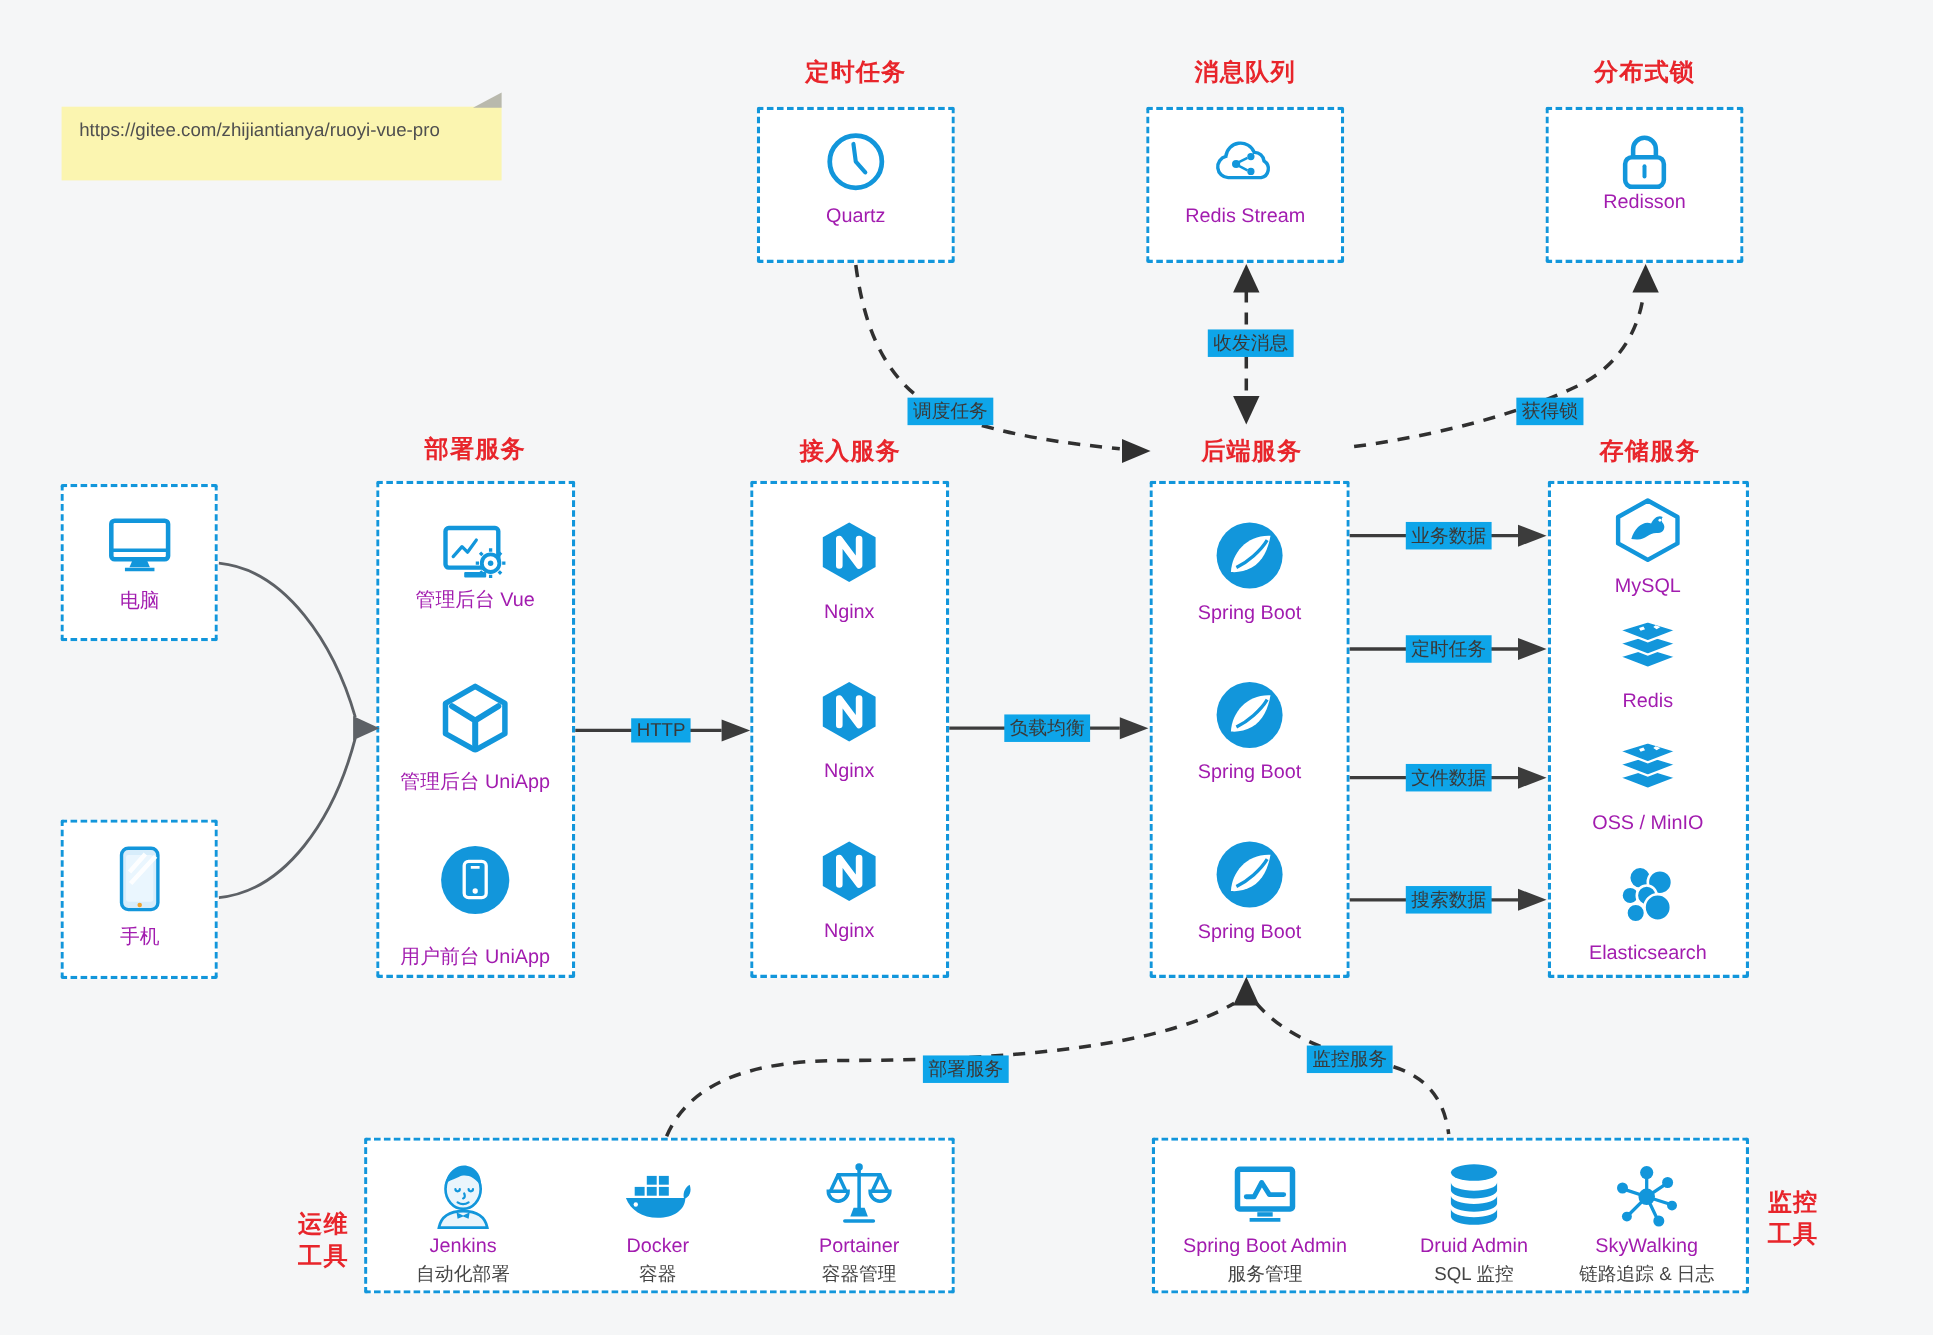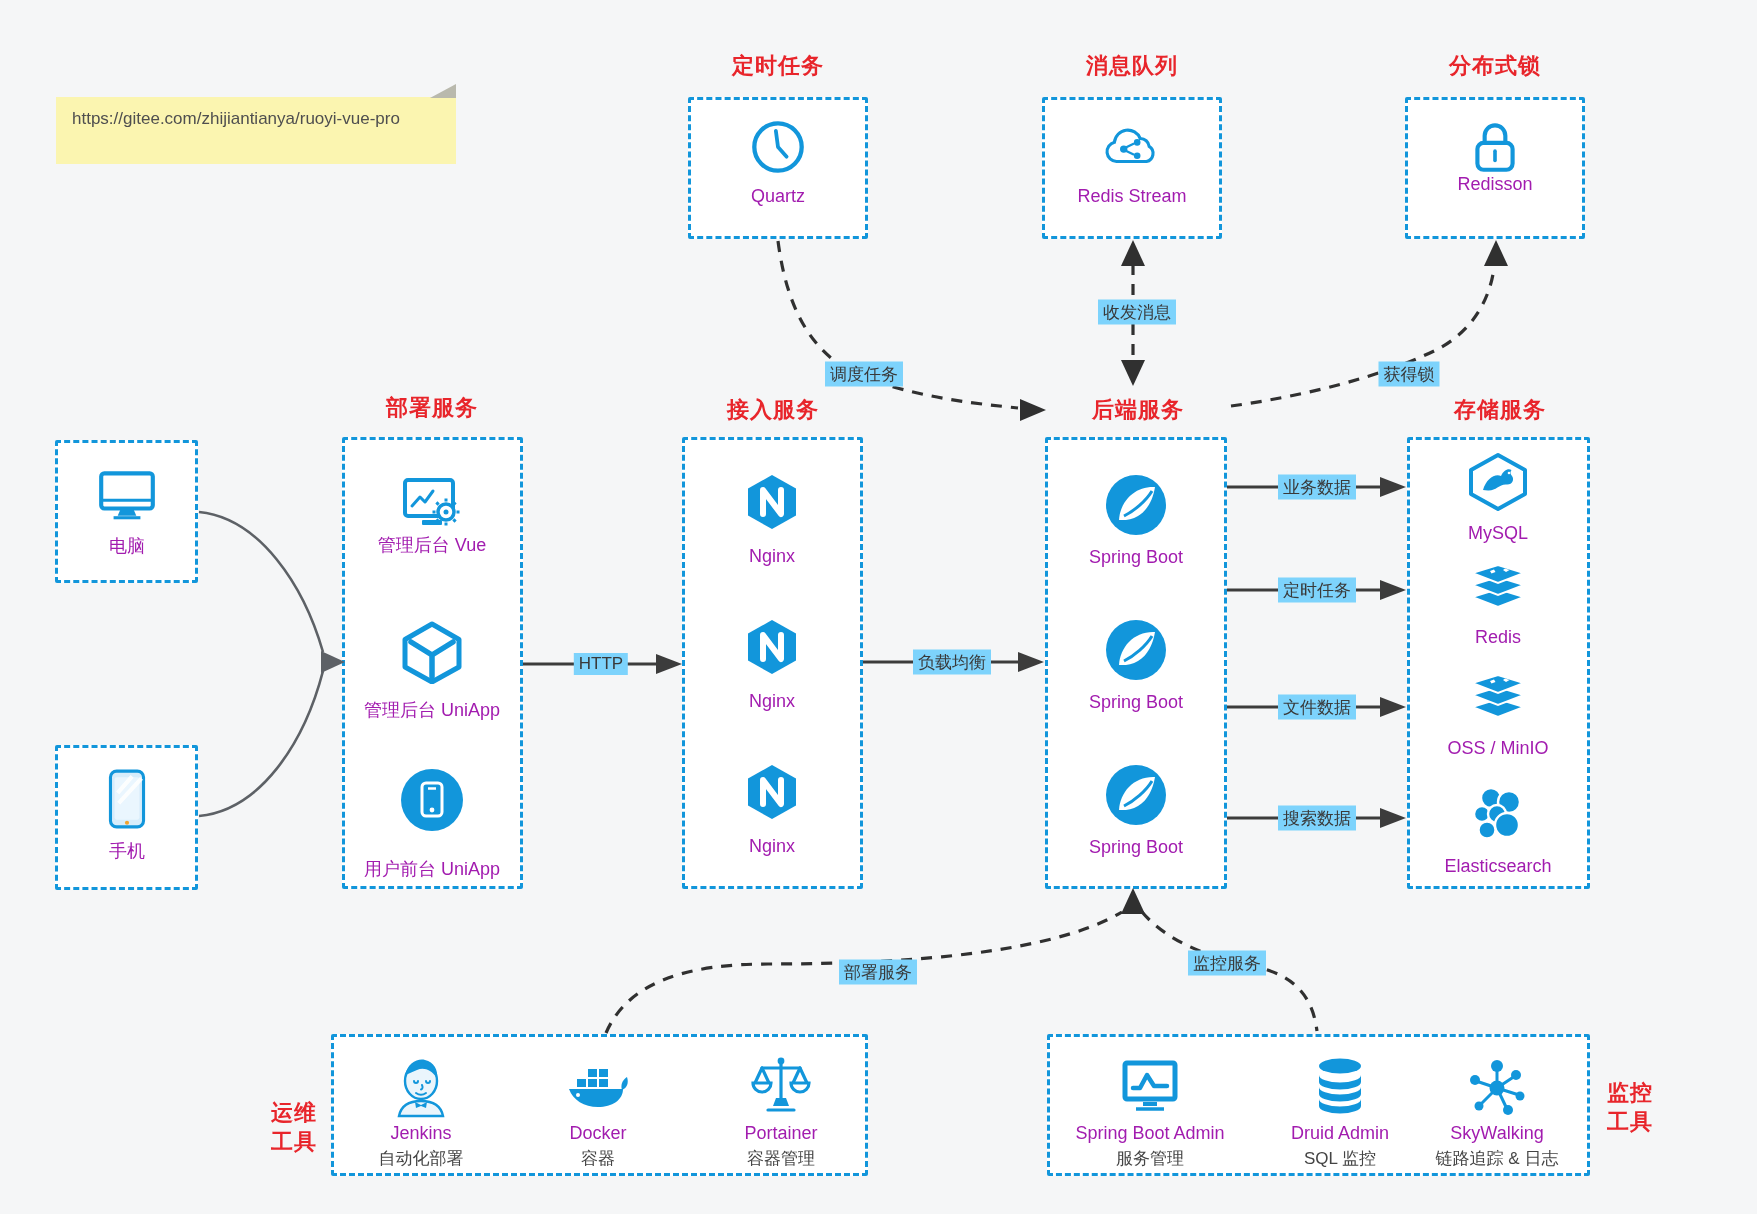--- a/index.html
+++ b/index.html
@@ -4,21 +4,21 @@
 <style>
   html,body{margin:0;padding:0;background:#f5f6f7;}
   .canvas{position:relative;width:1757px;height:1214px;background:#f5f6f7;overflow:hidden;
           font-family:"Liberation Sans","DejaVu Sans",sans-serif;}
   svg.connectors{position:absolute;left:0;top:0;z-index:1;}
   .box{position:absolute;border:3px dashed #1296db;background:#ffffff;box-sizing:border-box;z-index:0;border-radius:2px;}
   .rtitle{position:absolute;z-index:2;transform:translate(-50%,-50%);color:#e8252b;font-weight:700;font-size:22px;white-space:nowrap;letter-spacing:1px;}
   .side-title{position:absolute;z-index:2;transform:translate(-50%,-50%);color:#e8252b;font-weight:700;font-size:22px;line-height:29px;text-align:center;white-space:nowrap;letter-spacing:1px;}
   .nlabel{position:absolute;z-index:2;transform:translate(-50%,-50%);font-size:18px;color:#a21caf;white-space:nowrap;}
   .nlabel.small{font-size:17px;color:#444;}
-  .elabel{position:absolute;z-index:3;transform:translate(-50%,-50%);font-size:17px;color:#393939;background:#7dd3fc;padding:1px 5px;white-space:nowrap;}
+  .elabel{position:absolute;z-index:3;transform:translate(-50%,-50%);font-size:17px;color:#393939;background:#0ea5e9;padding:1px 5px;white-space:nowrap;}
   .icon{position:absolute;z-index:2;transform:translate(-50%,-50%);line-height:0;}
   .note{position:absolute;left:56px;top:97px;width:400px;height:67px;background:#fbf5b0;z-index:2;box-sizing:border-box;padding:9px 0 0 16px;}
   .note-line{font-size:17px;color:#4f4f4f;line-height:25px;white-space:nowrap;}
   .note-fold{position:absolute;right:0;top:-13px;width:0;height:0;border-bottom:14px solid #b9b9ad;border-left:26px solid transparent;}
 </style>
 </head>
 <body>
 
 <div class="canvas">
 

